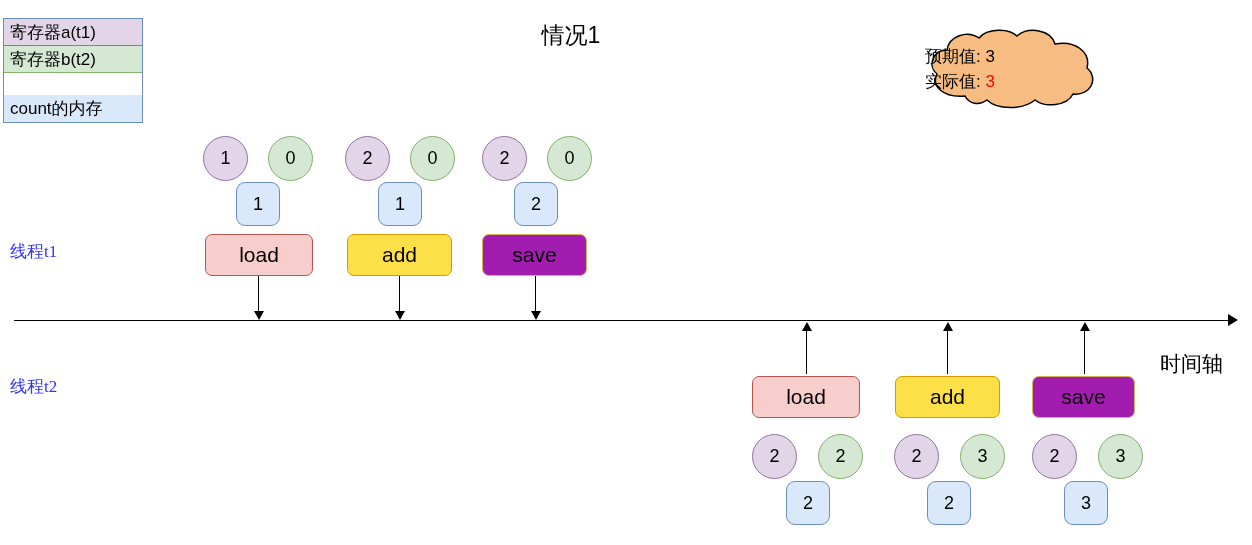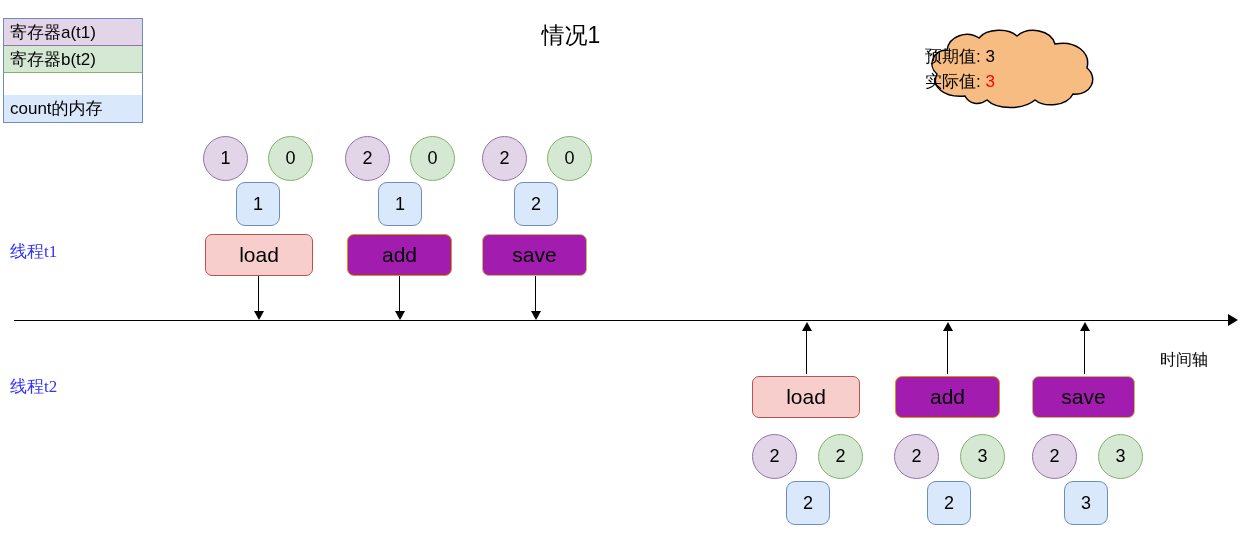--- a/index.html
+++ b/index.html
@@ -31,32 +31,32 @@
   #cloud{position:absolute;left:925px;top:28px;width:175px;height:82px;}
   #cloud svg{position:absolute;left:0;top:0;}
   .cloud-text{position:absolute;left:0;top:16px;width:175px;font-size:17px;line-height:25px;}
   .val-ok{color:#000;}
   .val-bad{color:#ff0000;}
 
   
   #axis-line{position:absolute;left:14px;top:320px;width:1222px;height:1px;background:#000;}
   #axis-arrow{position:absolute;left:1228px;top:314px;width:0;height:0;
     border-top:6px solid transparent;border-bottom:6px solid transparent;border-left:10px solid #000;}
-  #axis-label{position:absolute;left:1160px;top:350px;font-size:16px;}
+  #axis-label{position:absolute;left:1160px;top:350px;font-size:21px;}
 
   
   .thread-label{position:absolute;font-size:17px;color:#3333ff;}
   #lbl-t1{left:10px;top:240px;font-family:Liberation Serif, serif;}
   #lbl-t2{left:10px;top:375px;font-family:Liberation Serif, serif;}
 
   
   .op{position:absolute;height:42px;border-radius:7px;border:1px solid;
       display:flex;align-items:center;justify-content:center;font-size:21px;box-sizing:border-box;}
   .op-load{background:#f8cecc;border-color:#b85450;}
-  .op-add{background:#a21caf;border-color:#d79b00;text-align:center;}
+  .op-add{background:#fde047;border-color:#d79b00;text-align:center;}
   .op-save{background:#a21caf;border-color:#d6b656;}
 
   
   .circ{position:absolute;width:45px;height:45px;border-radius:50%;border:1px solid;
         display:flex;align-items:center;justify-content:center;font-size:18px;box-sizing:border-box;}
   .circ-a{background:#e1d5e7;border-color:#9673a6;}
   .circ-b{background:#d5e8d4;border-color:#82b366;}
   .mem{position:absolute;width:44px;height:44px;border-radius:9px;border:1px solid #6c8ebf;
        background:#dae8fc;display:flex;align-items:center;justify-content:center;font-size:18px;box-sizing:border-box;}
 

